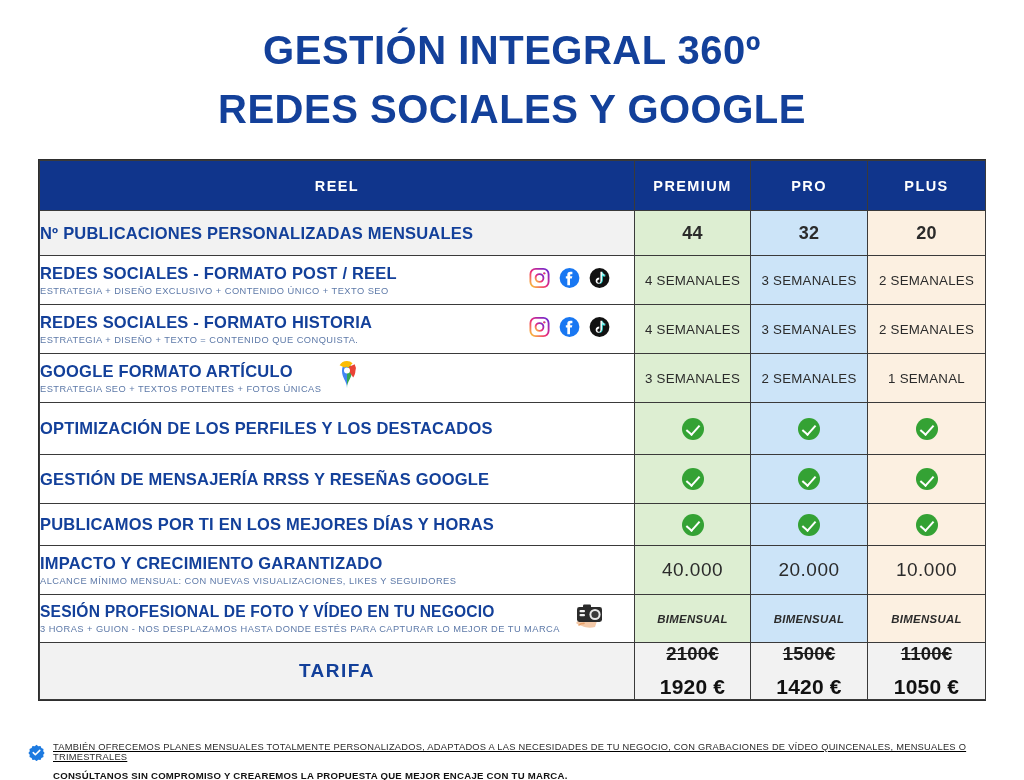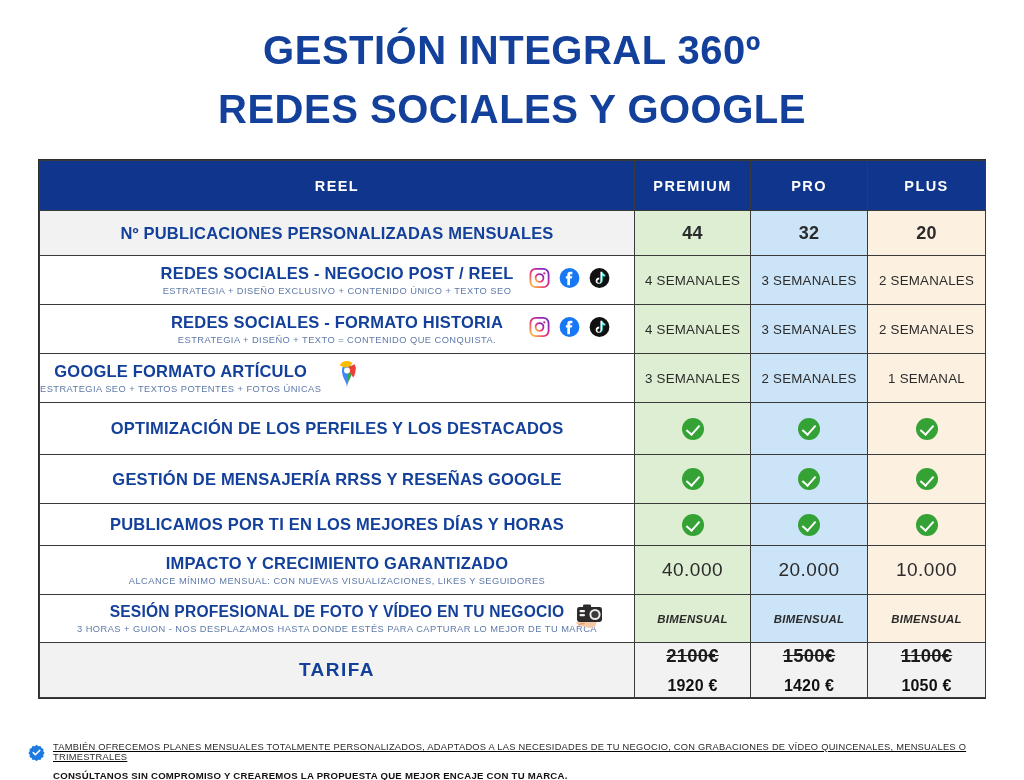--- a/index.html
+++ b/index.html
@@ -59,21 +59,20 @@
     text-align: center;
     vertical-align: middle;
   }
 
   
   .lbl {
     background: #ffffff;
     padding: 6px 0 6px 24px;
     vertical-align: middle;
     position: relative;
-    text-align: center;
   }
   .lbl.shaded { background: #f2f2f2; }
   .lbl-title {
     color: #13409a;
     font-weight: bold;
     font-size: 16.5px;
     letter-spacing: 0.2px;
     line-height: 1.12;
   }
   .lbl-title.small { font-size: 15.6px; }
@@ -111,21 +110,21 @@
   .val.num  { font-size: 19px; font-weight: normal; letter-spacing: 0.5px; }
   .val.ital { font-style: italic; font-size: 11.4px; font-weight: bold; letter-spacing: 0.3px; }
 
   
   .tarifa-cell { background: #f2f2f2; text-align: center; vertical-align: middle; padding: 5px 0; }
   .price-old {
     font-size: 18.5px; font-weight: bold; color: #1b1b1b;
     text-decoration: line-through; letter-spacing: 0.2px;
   }
   .price-new {
-    font-size: 16px; font-weight: bold; color: #111111;
+    font-size: 21px; font-weight: bold; color: #111111;
     letter-spacing: 0.2px; margin-top: 10px;
   }
 
   
   .check {
     display: inline-block;
     width: 22px; height: 22px;
     border-radius: 50%;
     background: #34a234;
     position: relative;
@@ -246,21 +245,21 @@
           <td class="lbl shaded">
             <div class="lbl-title">Nº PUBLICACIONES PERSONALIZADAS MENSUALES</div>
           </td>
           <td class="val prem big">44</td>
           <td class="val pro big">32</td>
           <td class="val plus big">20</td>
         </tr>
 
         <tr style="height:49px">
           <td class="lbl">
-            <div class="lbl-title">REDES SOCIALES - NEGOCIO POST / REEL</div>
+            <div class="lbl-title">REDES SOCIALES - FORMATO POST / REEL</div>
             <div class="lbl-sub">ESTRATEGIA + DISEÑO EXCLUSIVO + CONTENIDO ÚNICO + TEXTO SEO</div>
             <div class="icon-set">
               <span>
                 <svg width="21" height="21" viewBox="0 0 24 24">
                   <defs>
                       <linearGradient id="ig" x1="0" y1="1" x2="1" y2="0">
                     <stop offset="0" stop-color="#f9ce34"></stop>
                         <stop offset="0.45" stop-color="#ee2a7b"></stop>
                         <stop offset="1" stop-color="#6228d7"></stop>
                   </linearGradient>

